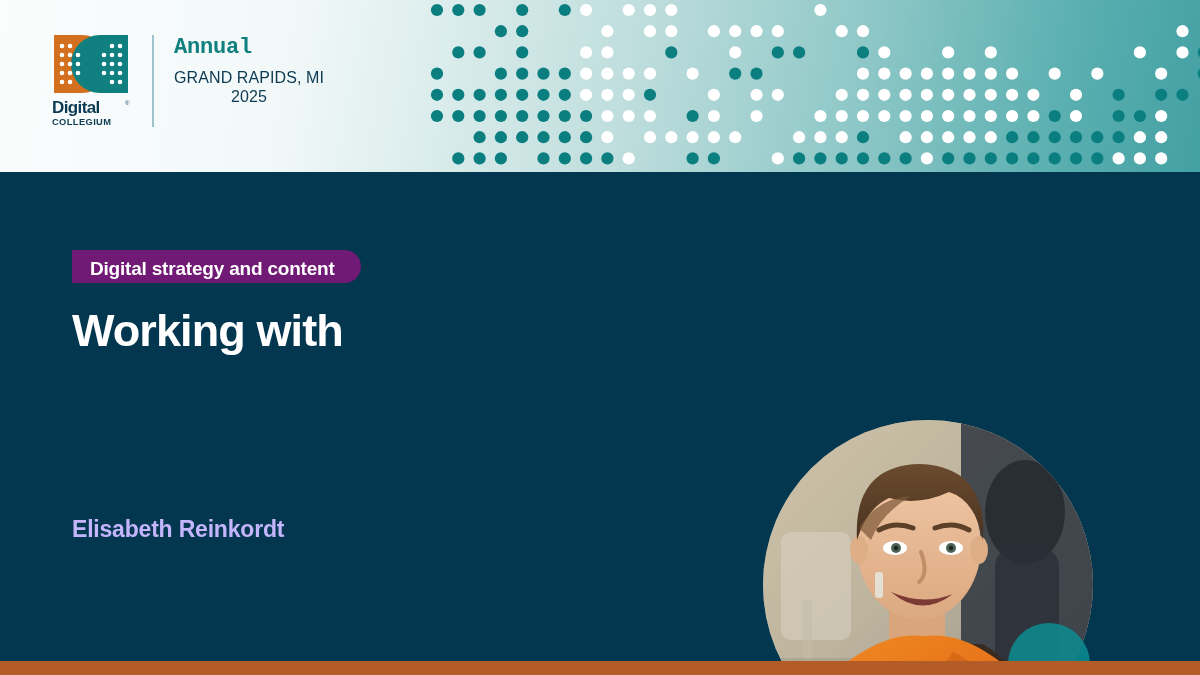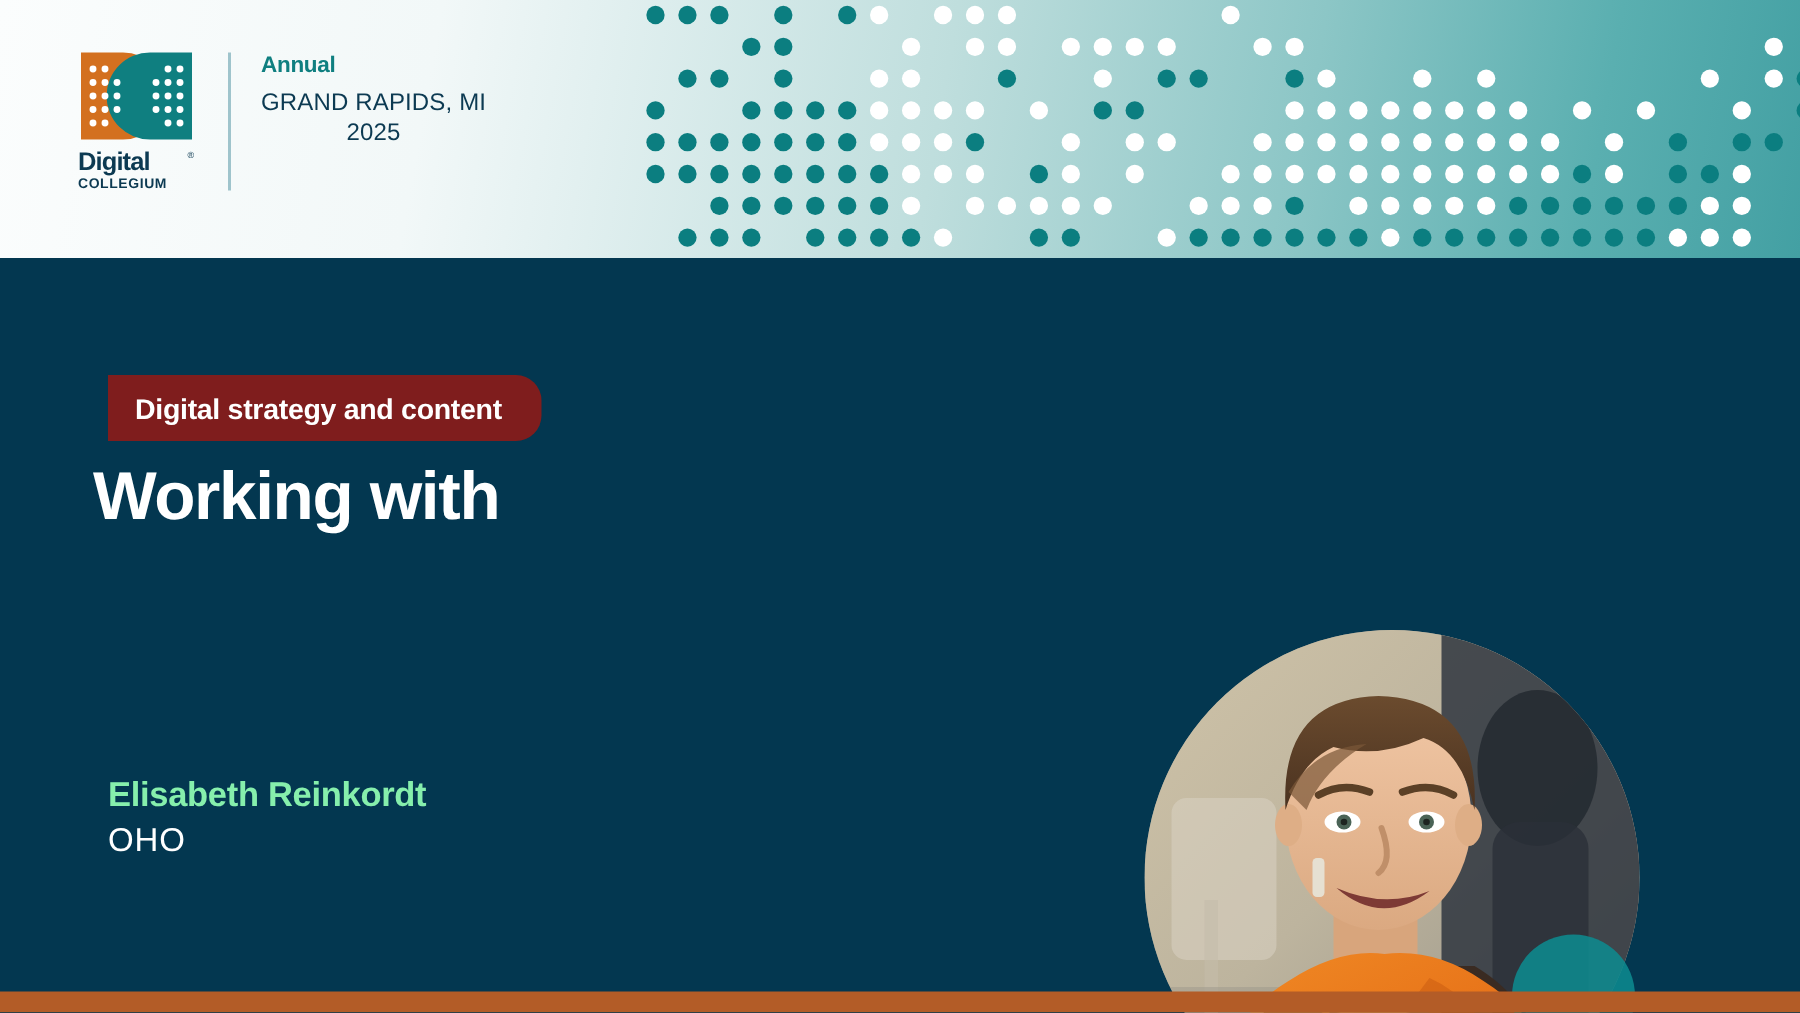--- a/index.html
+++ b/index.html
@@ -27,56 +27,56 @@
   .logo-mark-wrap { width:80px; }
   .logo-mark { width:78px; height:62px; display:block; }
   .logo-wordmark { margin-top:3px; width:80px; display:block; }
 
   .logo-divider {
     width:2px; height:92px; background:#9fc4cc;
     margin:2px 20px 0 20px;
   }
   .logo-text { padding-top:2px; }
   .conf-line {
-    font-size:15px; font-weight:bold; color:#0f7f80;
-    line-height:1.16; letter-spacing:-0.2px;
+    font-size:22px; font-weight:bold; color:#0f7f80;
+    line-height:1.16; letter-spacing:-0.2px;font-family:Liberation Mono, monospace;
   }
   .loc-line {
     margin-top:7px;
     font-size:16px; font-weight:400; color:#0c3a52;
     line-height:1.22; letter-spacing:0.1px;text-align:center;
   }
 
   
   .body-area {
     position:absolute; left:0; top:172px; width:1200px; height:489px;
     background:#033750;
   }
 
   .topic-badge {
     position:absolute; left:72px; top:78px;
-    height:44px; padding:4px 26px 0 18px;
-    background:#7f1d1d;
+    height:33px; padding:4px 26px 0 18px;
+    background:#701a75;
     border-radius:0 17px 17px 0;
     display:flex; align-items:center;
     color:#ffffff; font-size:19px; font-weight:bold;
     letter-spacing:-0.2px;
     white-space:nowrap;
   }
 
   .session-title {
-    position:absolute; left:62px; top:133px; width:640px;
+    position:absolute; left:72px; top:133px; width:640px;
     color:#ffffff; font-size:45px; font-weight:bold;
     line-height:1.16; letter-spacing:-0.9px;
   }
   .session-title .tline { display:block; }
 
   .speaker-block { position:absolute; left:72px; top:344px; }
   .speaker-name {
-    color:#86efac; font-size:23px; font-weight:bold; letter-spacing:-0.2px;
+    color:#c4b5fd; font-size:23px; font-weight:bold; letter-spacing:-0.2px;
   }
   .speaker-org {
     margin-top:4px;
     color:#ffffff; font-size:22px; font-weight:400; letter-spacing:0.6px;
   }
 
   
   .portrait-wrap {
     position:absolute; left:763px; top:248px;
     width:330px; height:330px;
@@ -349,21 +349,20 @@
   <div class="body-area">
 
     <div class="topic-badge">Digital strategy and content</div>
 
     <div class="session-title">
       <span class="tline">Working with</span>
     </div>
 
     <div class="speaker-block">
       <div class="speaker-name">Elisabeth Reinkordt</div>
-      <div class="speaker-org">OHO</div>
     </div>
 
     <div class="portrait-wrap">
       <div class="portrait-photo">
         <svg viewBox="0 0 330 330" aria-hidden="true">
           <defs>
             <linearGradient id="bgwall" x1="0" y1="0" x2="1" y2="1">
               <stop offset="0%" stop-color="#cfc3a8"></stop>
               <stop offset="45%" stop-color="#bdb49e"></stop>
               <stop offset="100%" stop-color="#8f8c82"></stop>

